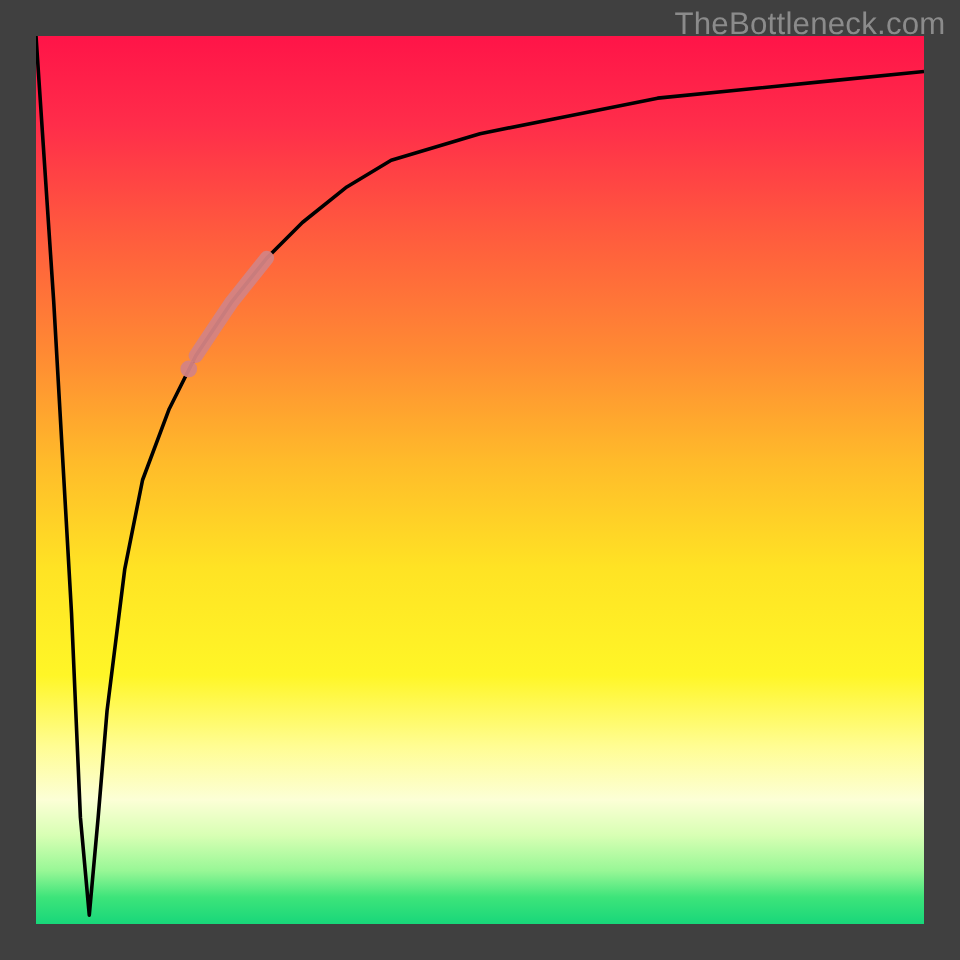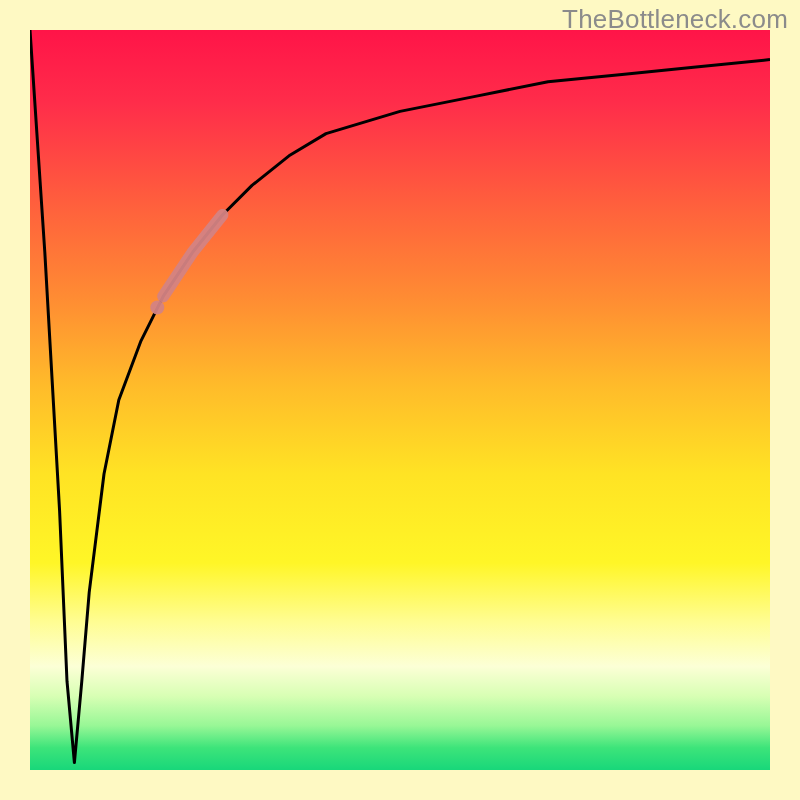--- a/index.html
+++ b/index.html
@@ -8,21 +8,21 @@
     width: 800px;
     height: 800px;
     overflow: hidden;
     background: #000;
     font-family: Arial, Helvetica, sans-serif;
   }
   .outer {
     position: relative;
     width: 800px;
     height: 800px;
-    background: #fef9c3;
+    background: #404040;
   }
   .watermark {
     position: absolute;
     top: 4px;
     right: 12px;
     color: #8b8b8b;
     font-size: 26px;
     font-weight: 400;
     letter-spacing: 0.2px;
     z-index: 5;

